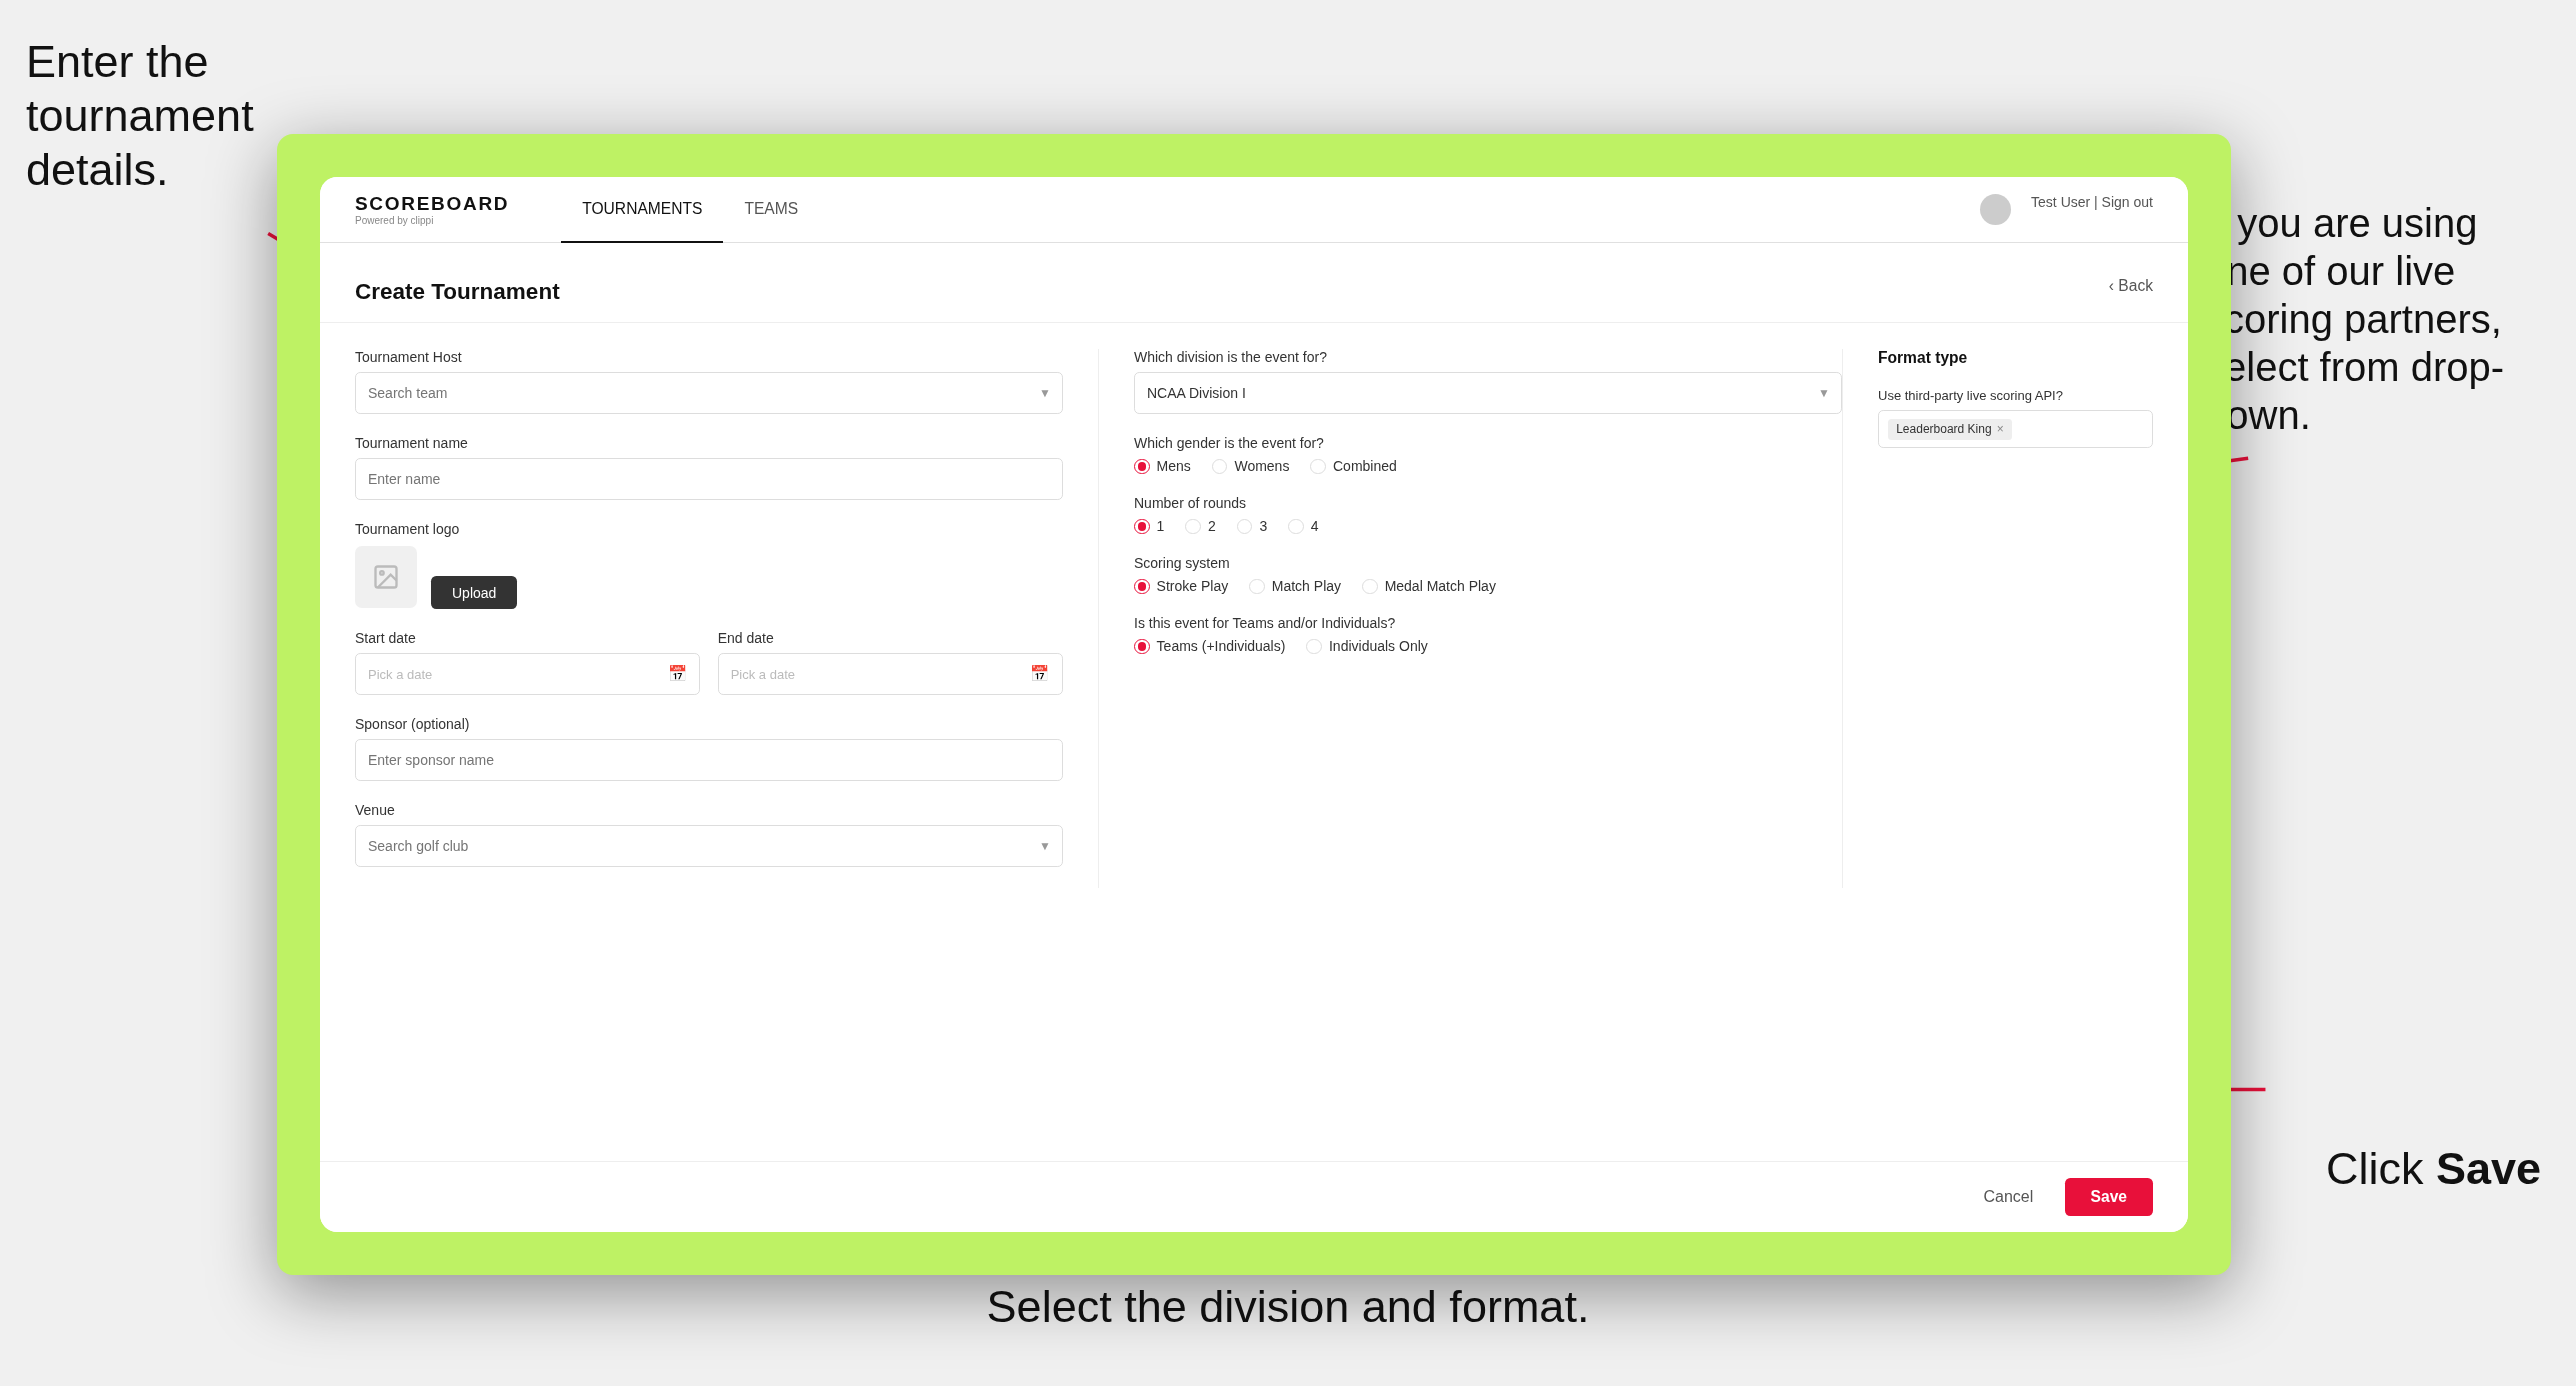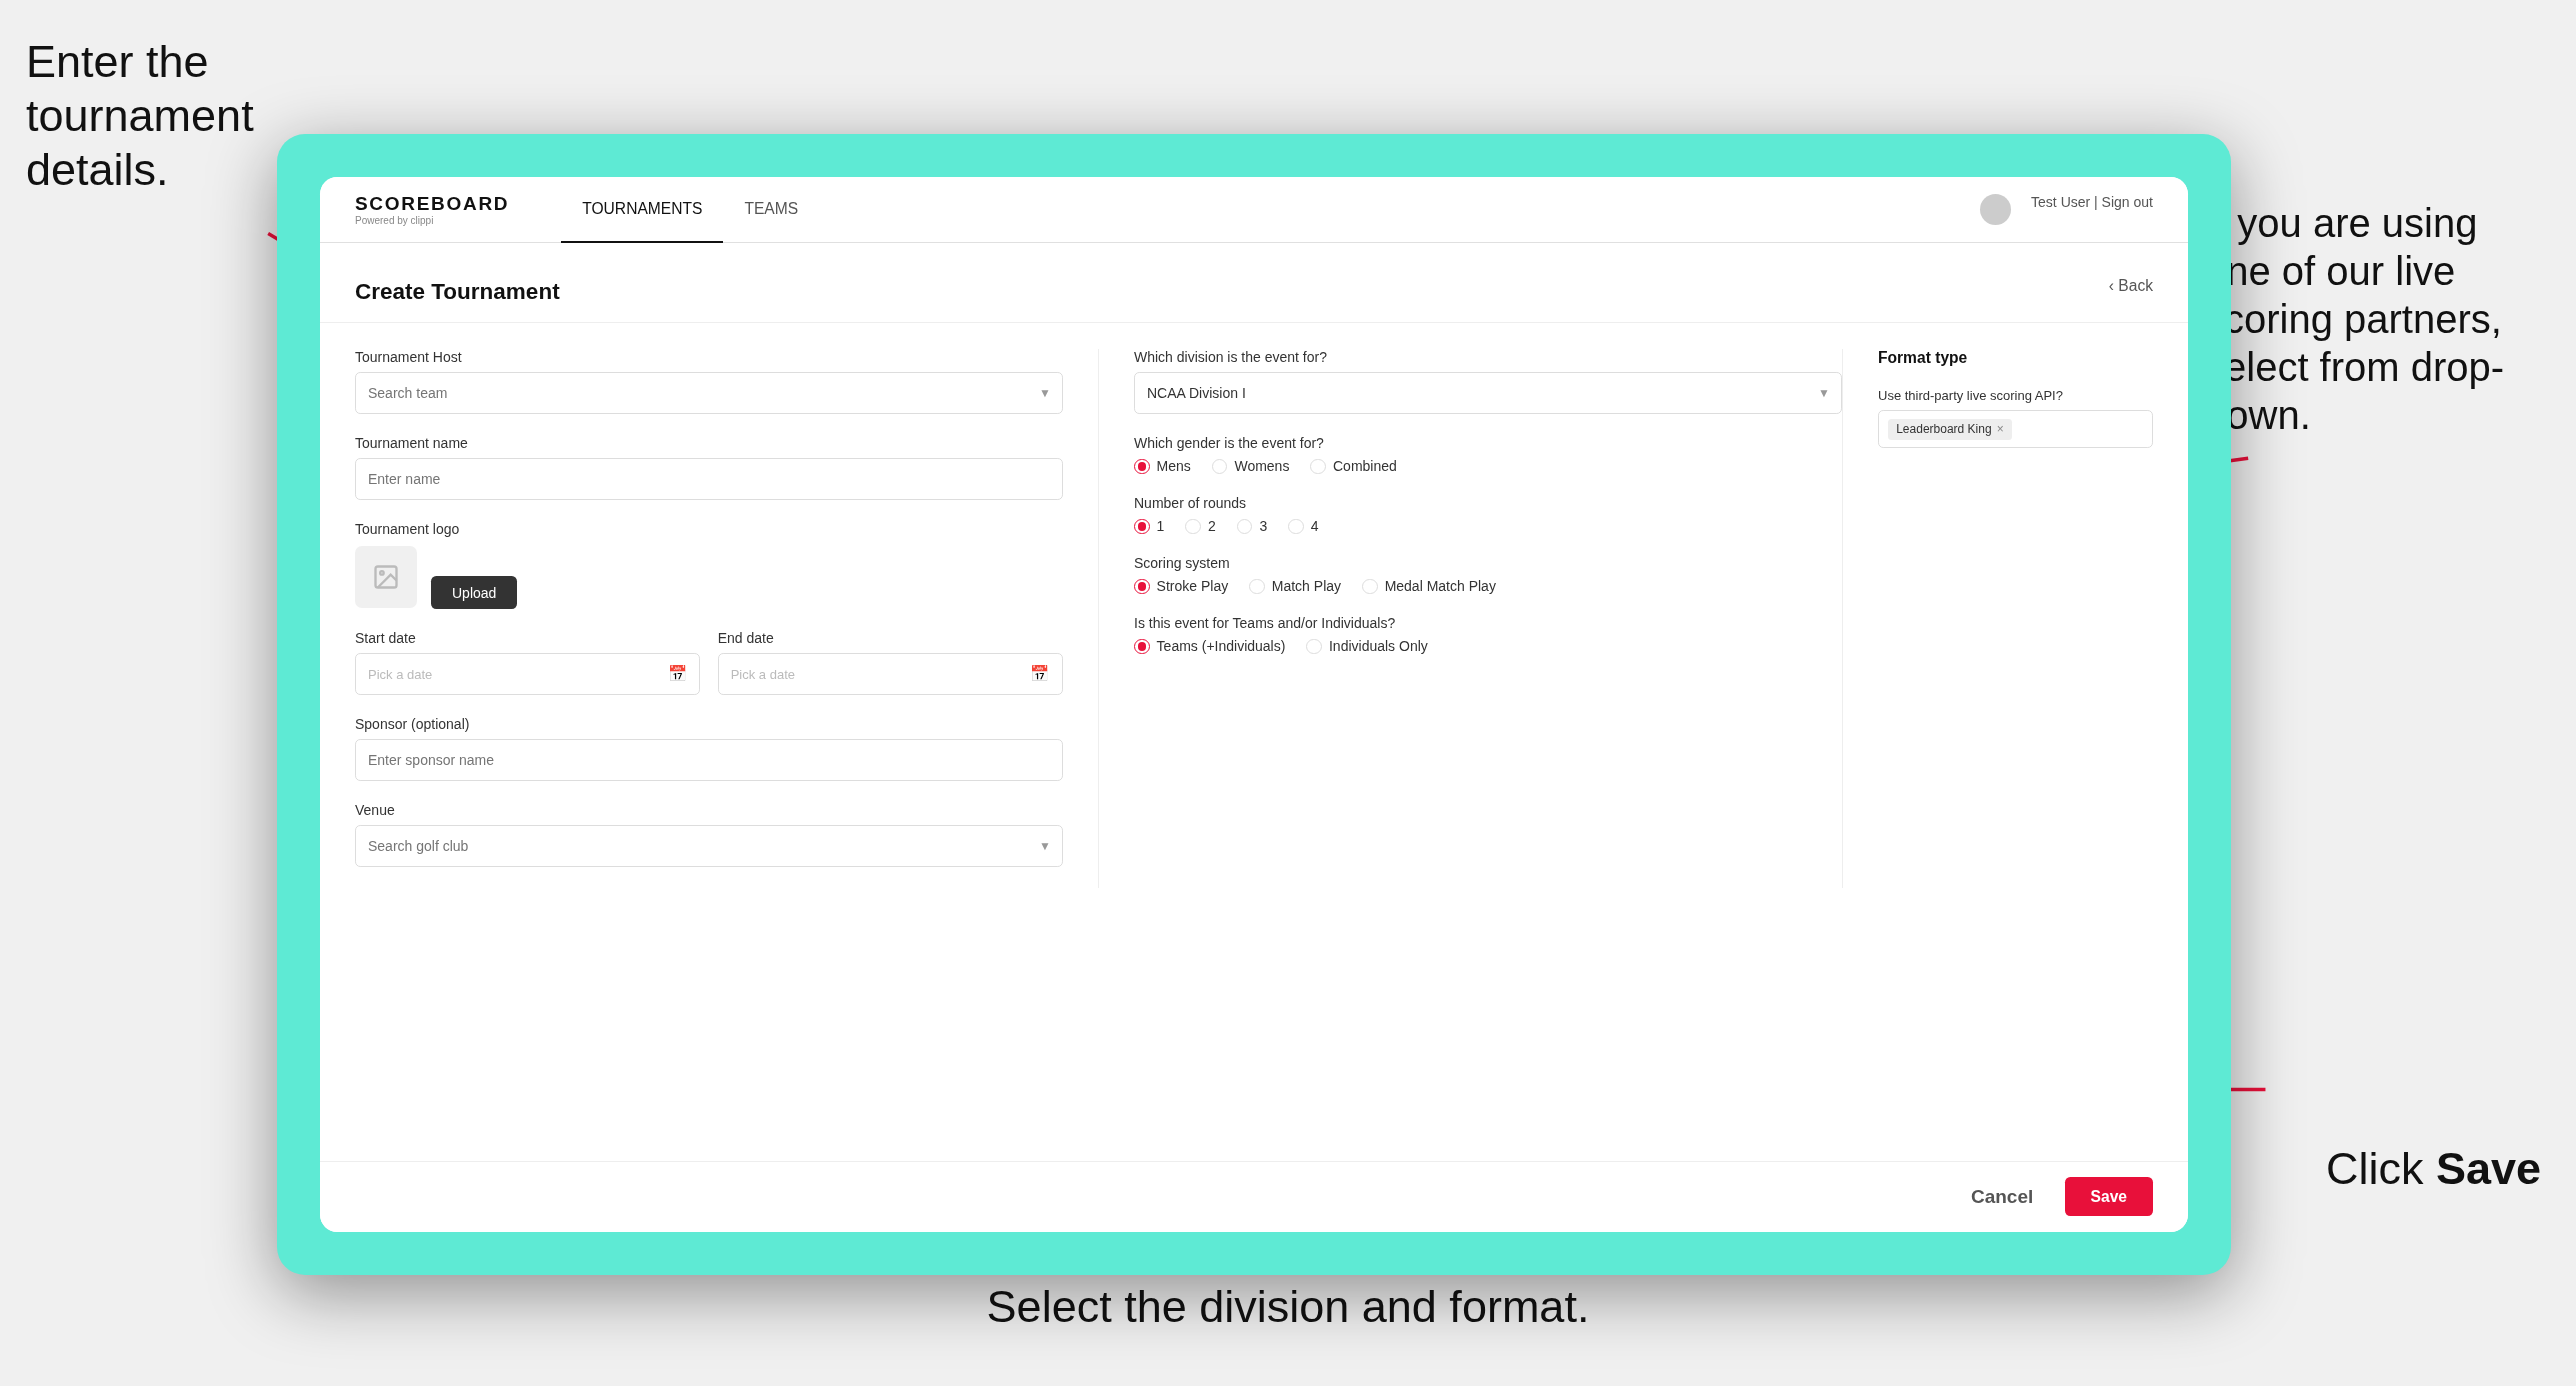--- a/index.html
+++ b/index.html
@@ -52,22 +52,22 @@
       pointer-events: none;
     }
 
     
     .tablet-frame {
       position: absolute;
       top: 134px;
       left: 277px;
       width: 1954px;
       height: 1141px;
-      background: #5eead4;
-      border-radius: 28px;
+      background: #bef264;
+      border-radius: 16px;
       box-shadow: 0 17.3px 69px rgba(0,0,0,0.4);
       display: flex;
       align-items: center;
       justify-content: center;
     }
 
     .tablet-screen {
       width: 1868px;
       height: 1055px;
       background: #f5f5f5;
@@ -414,24 +414,23 @@
       display: flex;
       justify-content: flex-end;
       gap: 14px;
       background: #fff;
     }
 
     .cancel-btn {
       background: transparent;
       border: none;
       color: #555;
-      font-size: 19px;
+      font-size: 16px;
       cursor: pointer;
       padding: 8.6px 17.3px;
-      font-weight: bold;
     }
 
     .save-btn {
       background: #e8103a;
       color: #fff;
       border: none;
       border-radius: 5.2px;
       padding: 10.4px 26px;
       font-size: 15.6px;
       font-weight: 600;

